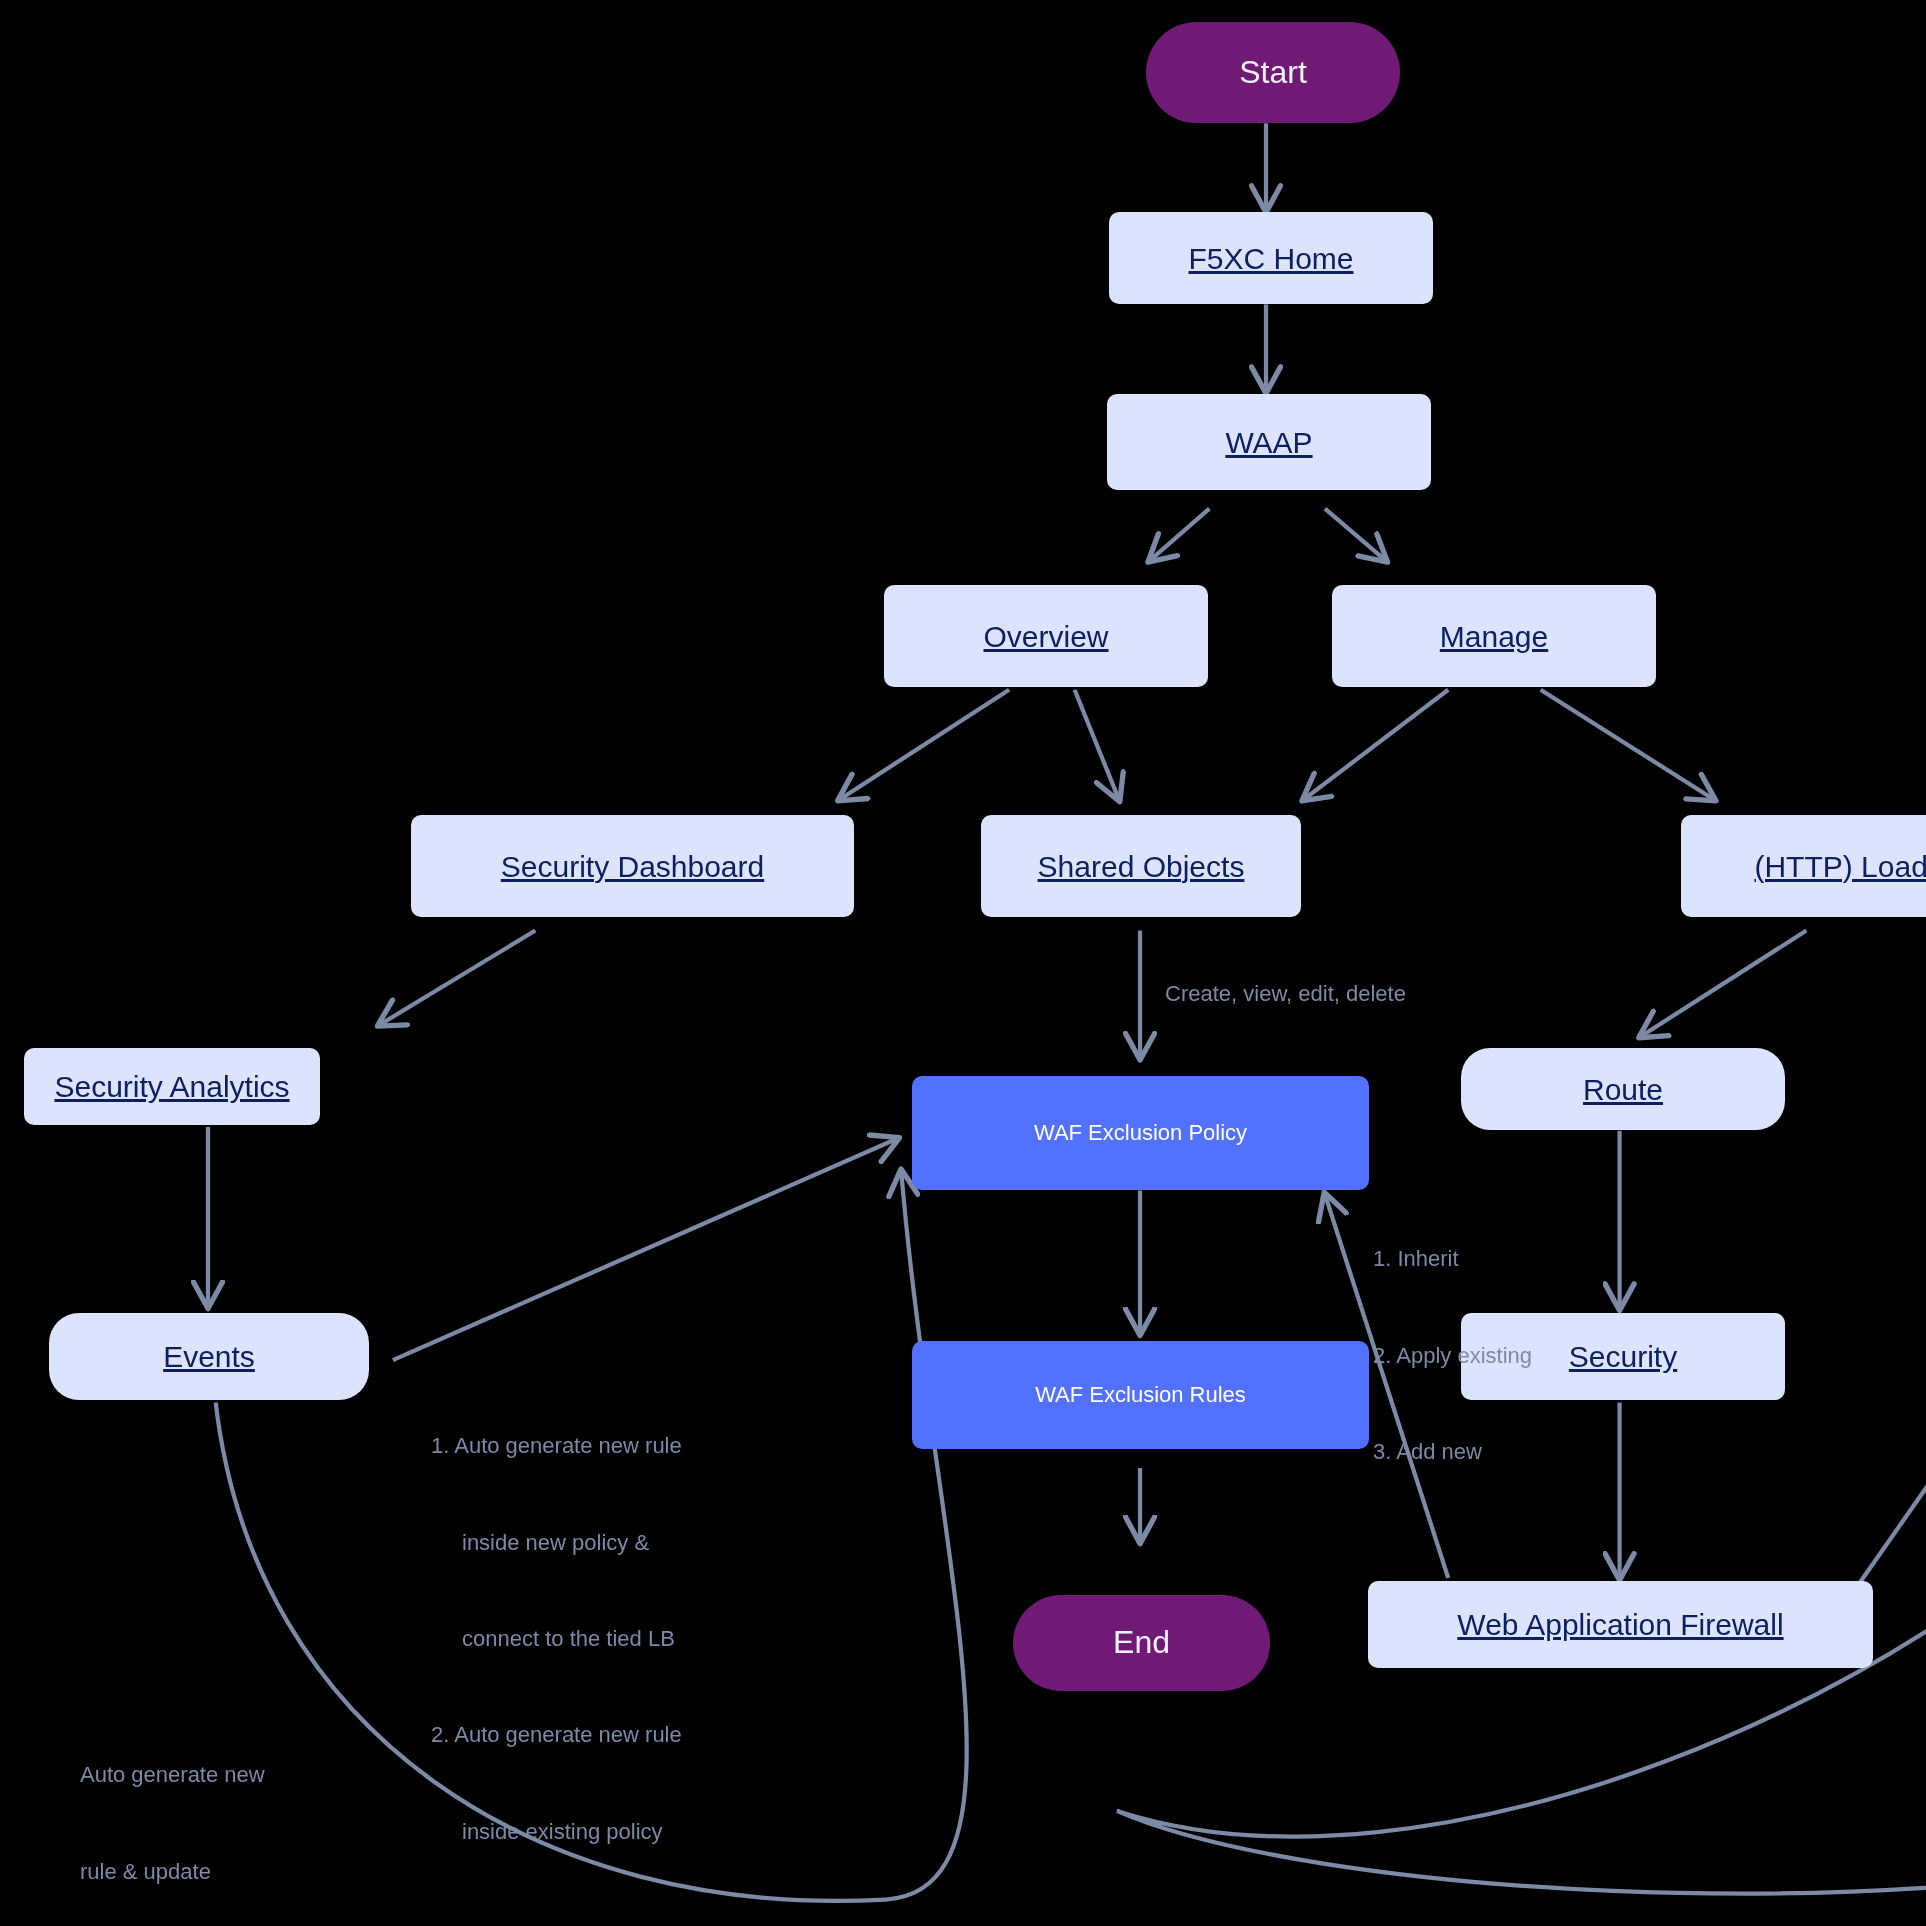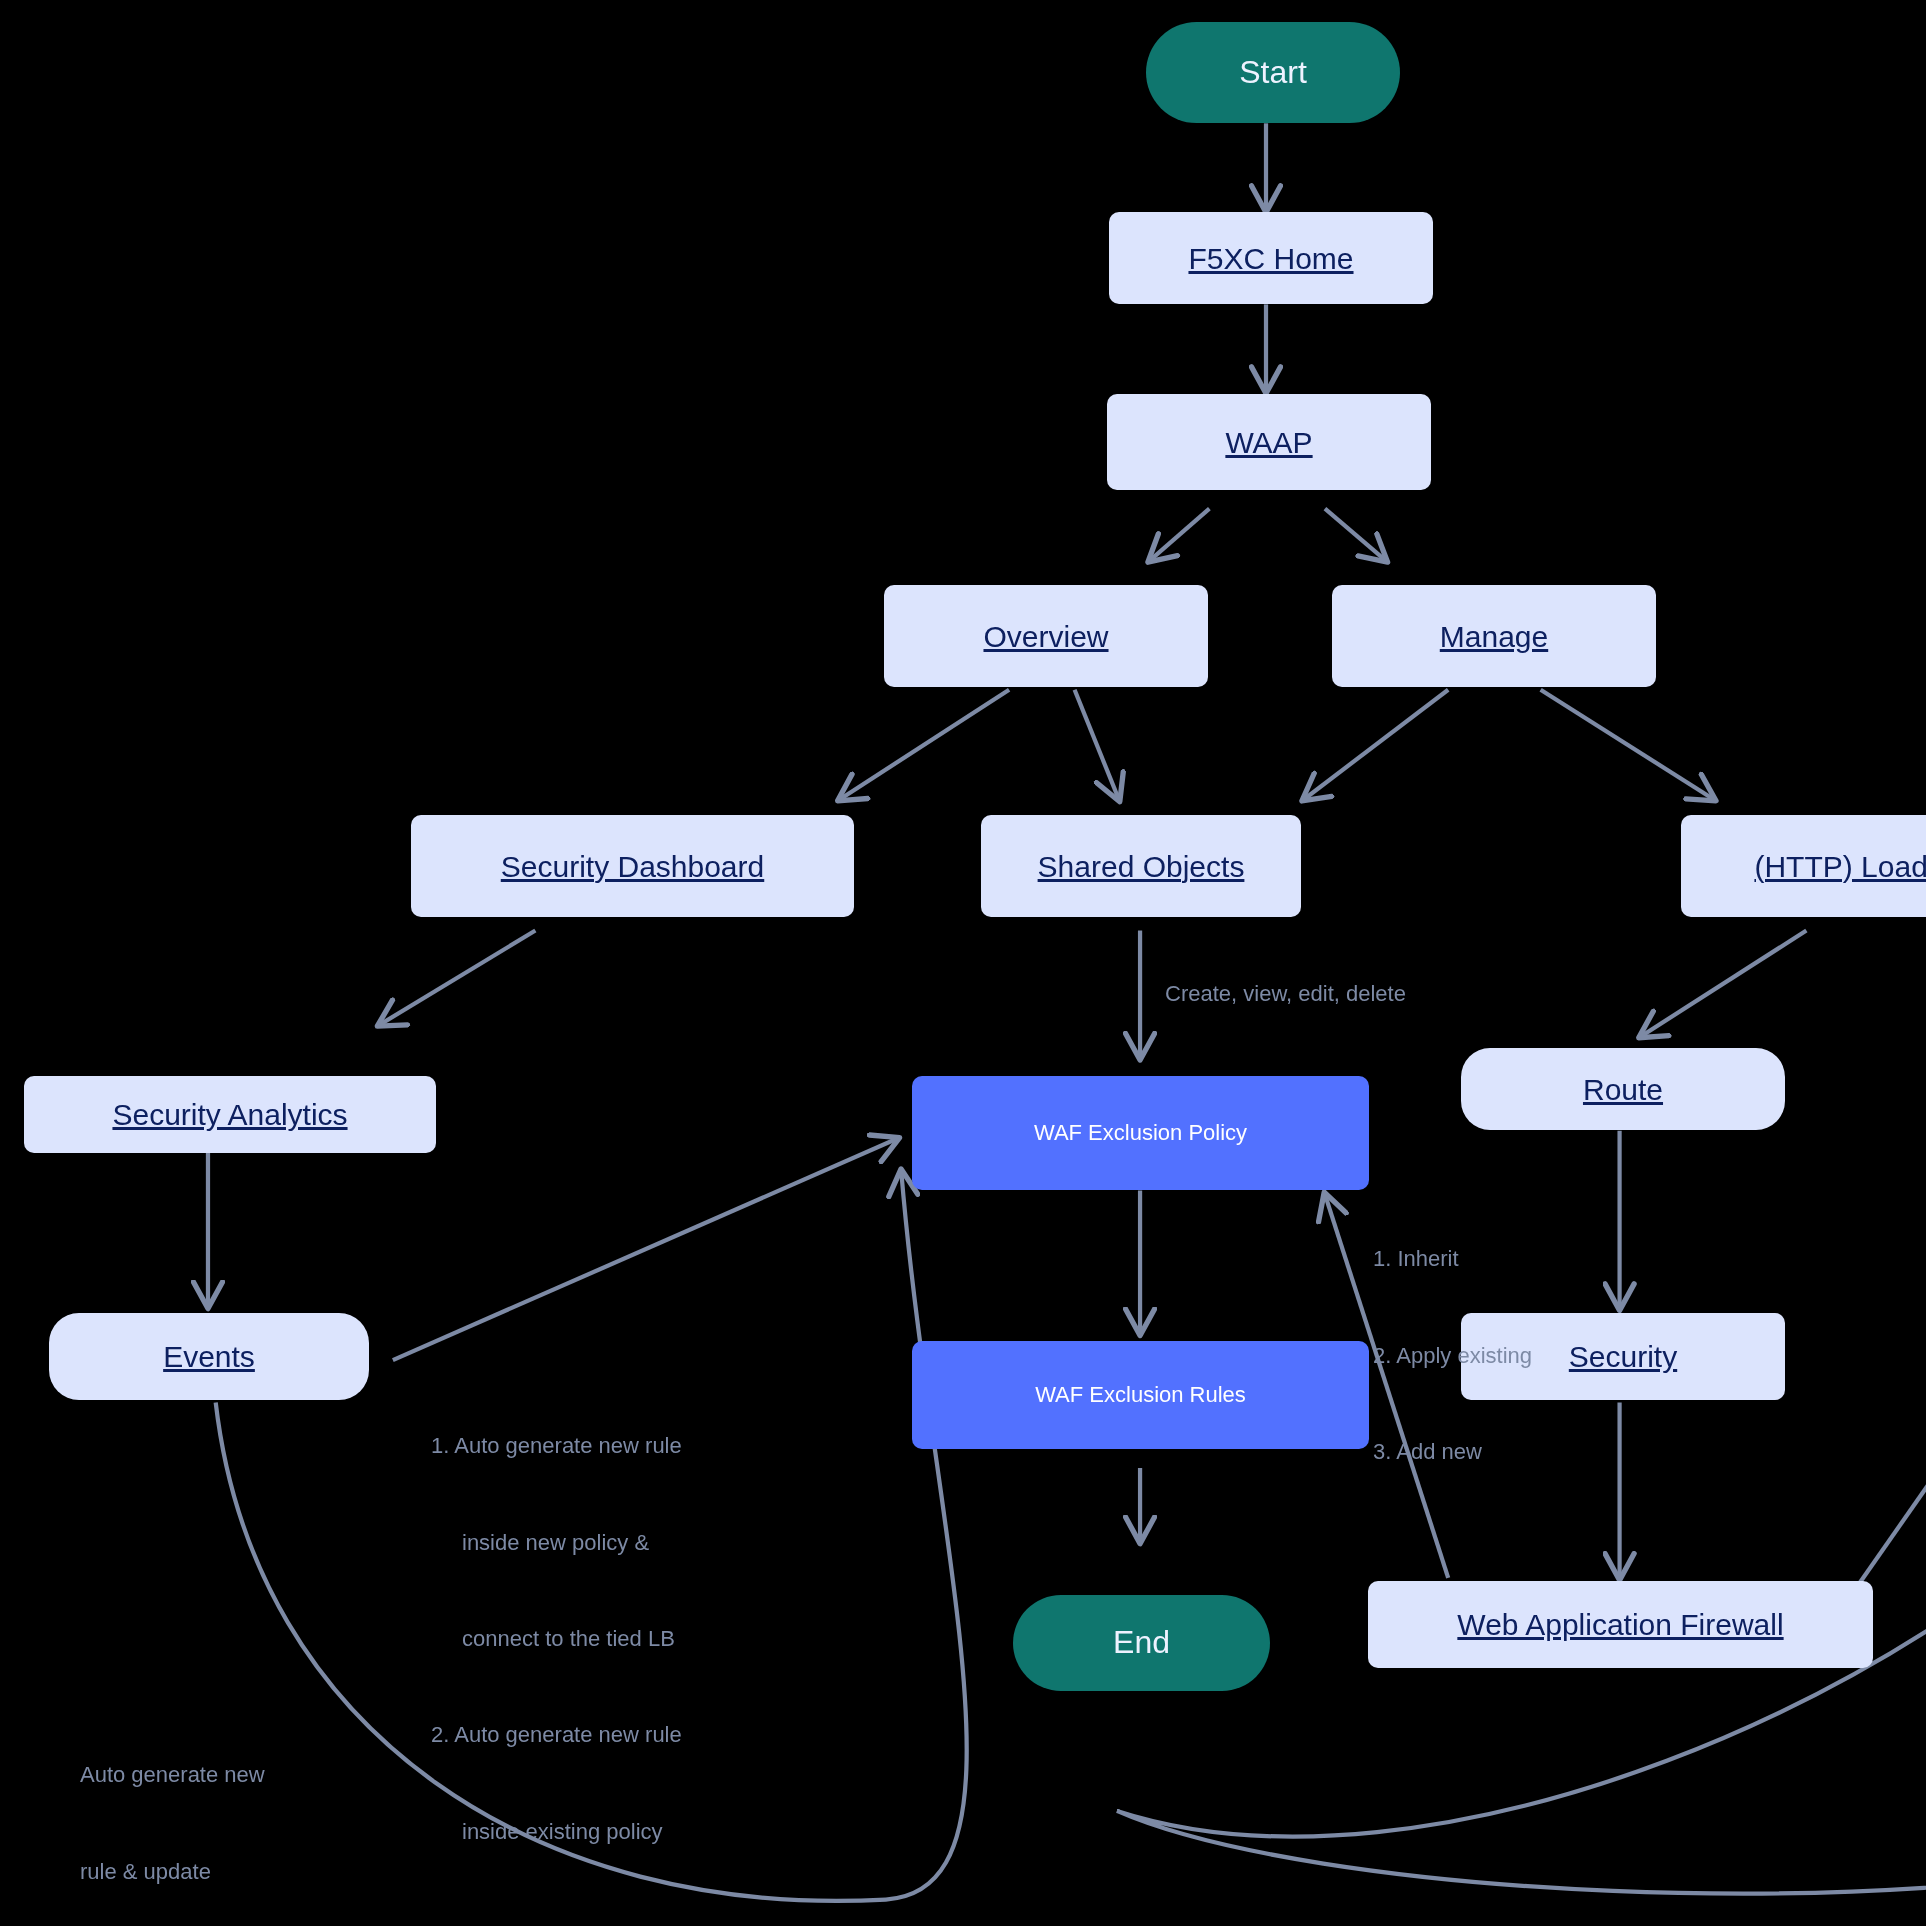--- a/index.html
+++ b/index.html
@@ -15,21 +15,21 @@
   .node{
     position:absolute;
     box-sizing:border-box;
     display:flex;align-items:center;justify-content:center;
     border-radius:10px;
     text-align:center;
     line-height:1.1;
     white-space:nowrap;
   }
   .n-normal{ background:#dce4fd; color:#0d2060; font-size:30px;text-decoration:underline; }
-  .n-terminal{ background:#0f766e; color:#eef2ff; font-size:32px; border-radius:116px; }
+  .n-terminal{ background:#701a75; color:#eef2ff; font-size:32px; border-radius:116px; }
   .n-accent{ background:#5271ff; color:#ffffff; font-size:22px; }
   .elabel{
     position:absolute;
     color:#7d8aa5;
     font-size:22px;
     line-height:1.46;
     white-space:pre;
   }
 </style>
 </head>
@@ -117,21 +117,21 @@
   </div>
 
   <div class="node n-normal" style="left:981px;top:815px;width:320px;height:102px;">
     <span>Shared Objects</span>
   </div>
 
   <div class="node n-normal" style="left:1681px;top:815px;width:447px;height:102px;">
     <span>(HTTP) Load Balancer</span>
   </div>
 
-  <div class="node n-normal" style="left:24px;top:1048px;width:412px;height:77px;margin-top:28px;">
+  <div class="node n-normal" style="left:24px;top:1048px;width:296px;height:77px;">
     <span>Security Analytics</span>
   </div>
 
   <div class="node n-accent" style="left:912px;top:1076px;width:457px;height:114px;">
     <span>WAF Exclusion Policy</span>
   </div>
 
   <div class="node n-normal" style="left:1461px;top:1048px;width:324px;height:82px;border-radius:29px;">
     <span>Route</span>
   </div>

